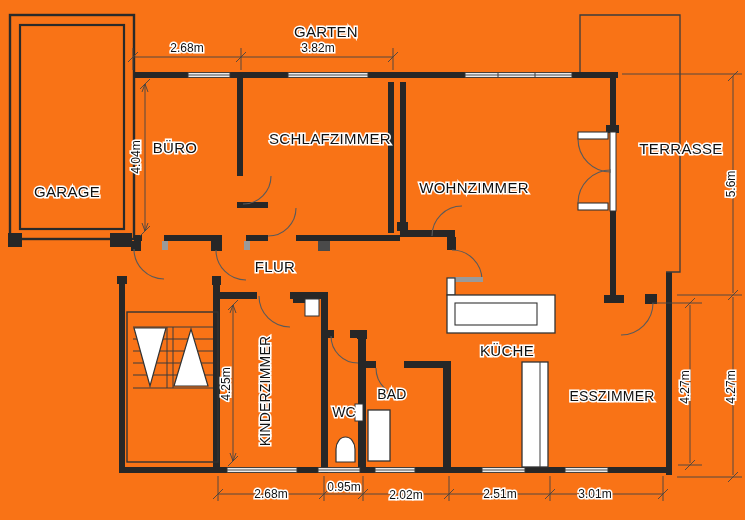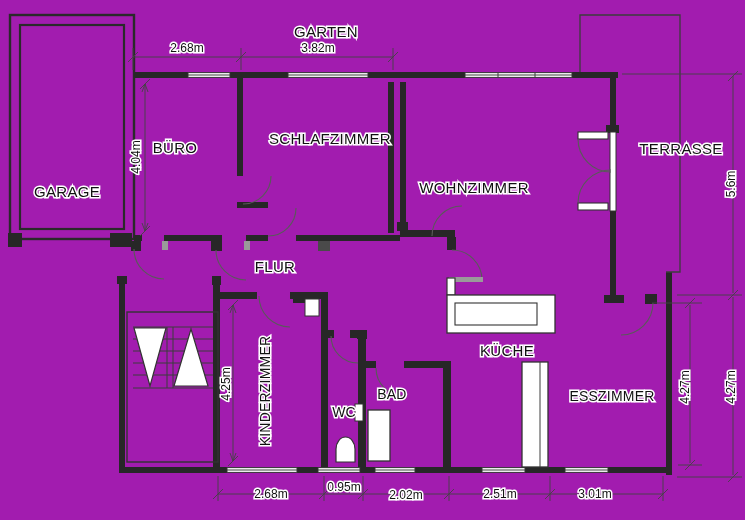--- a/index.html
+++ b/index.html
@@ -1,17 +1,17 @@
 <!DOCTYPE html>
 <html><head>
 <meta charset="utf-8">
 <style>
   html,body{margin:0;padding:0;background:#ffffff;}
   body{font-family:"Liberation Sans", sans-serif;}
-  .plan-wrap{width:745px;height:520px;position:relative;background:#a21caf;overflow:hidden;}
+  .plan-wrap{width:745px;height:520px;position:relative;background:#f97316;overflow:hidden;}
   svg{display:block;}
   text{fill:#111;paint-order:stroke;stroke:#fff;stroke-width:3px;}
   .room-label{font-size:15px;letter-spacing:.3px;}
   .room-label-sm{font-size:14px;letter-spacing:.2px;}
   .dim-label{font-size:12px;}
   .wall{fill:#272727;}
   .thin{stroke:#3c3c3c;fill:none;}
   .door{stroke:#5a5a5a;fill:none;stroke-width:1.1;}
   .fix{stroke:#333;fill:#fff;}
   .dim{stroke:#444;stroke-width:0.9;fill:none;}

